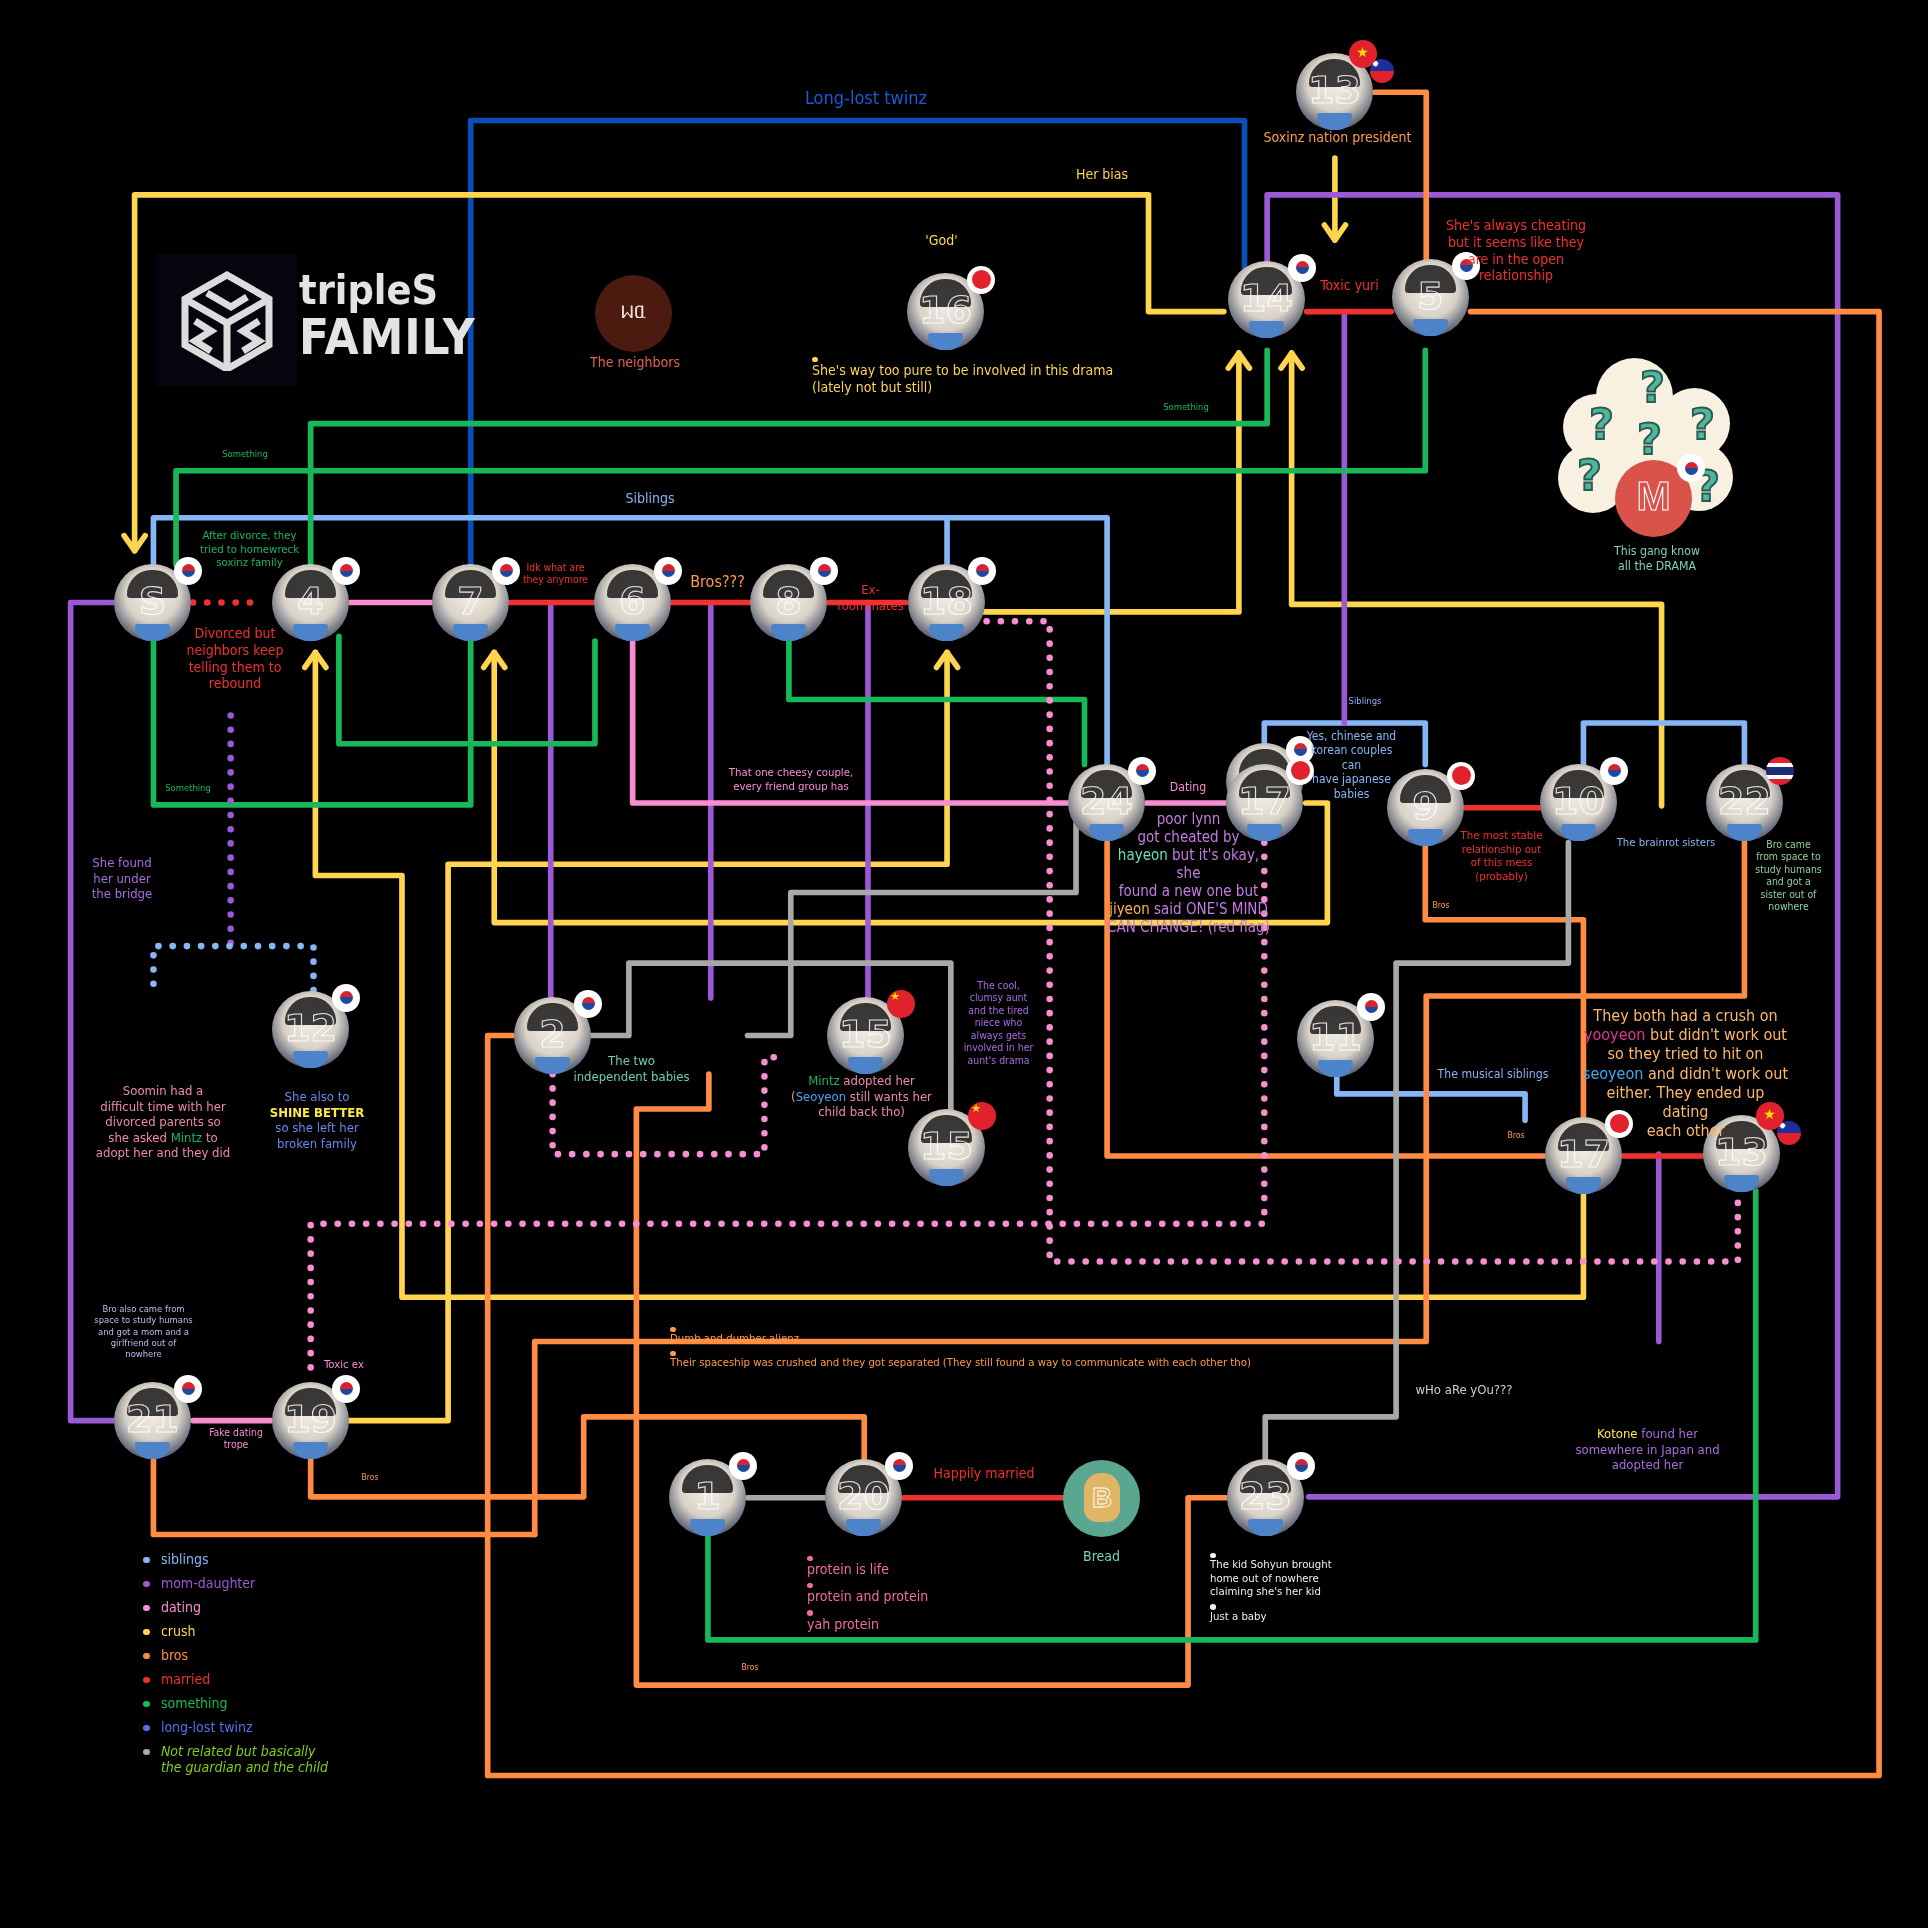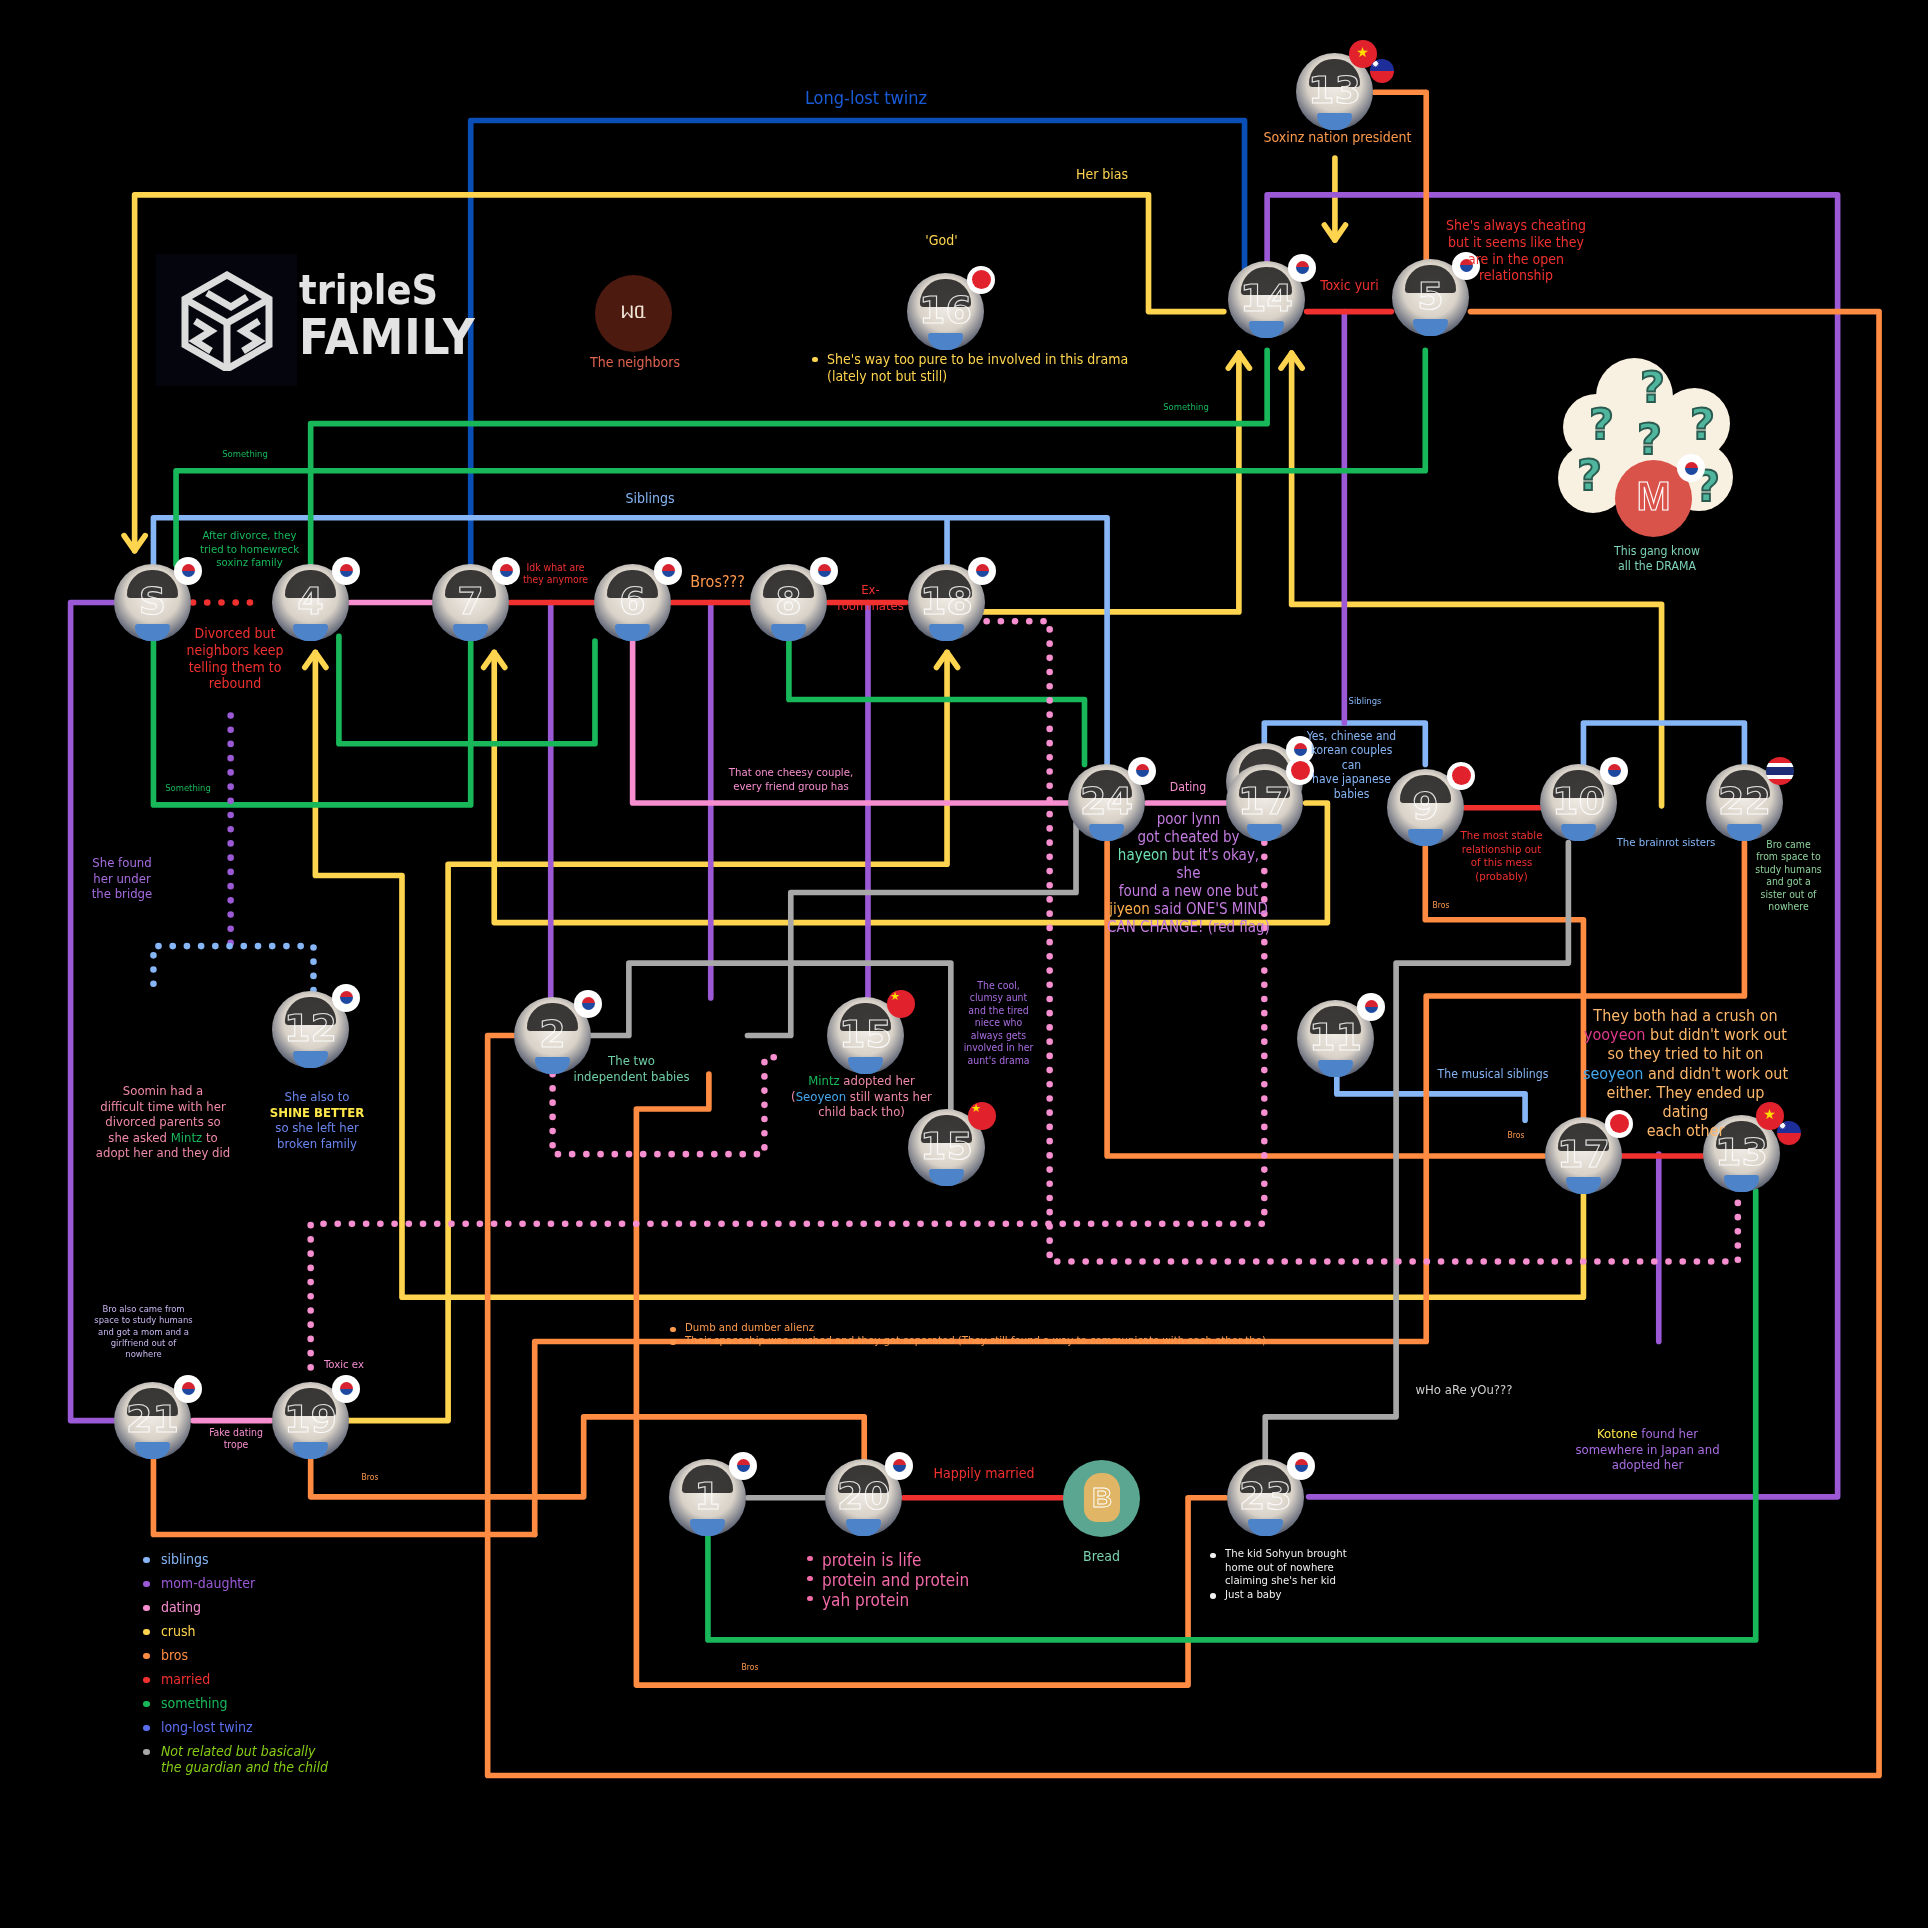--- a/index.html
+++ b/index.html
@@ -39,21 +39,21 @@
   .cloud .q{position:absolute;color:#4fb59d;font-size:43px;font-weight:bold;-webkit-text-stroke:1.9px #2a5a50;font-family:"DejaVu Sans",sans-serif;}
   .mnode{position:absolute;left:1615px;top:460px;width:77px;height:77px;border-radius:50%;background:#d9534a;}
   .mnode .num{position:absolute;left:0;right:0;top:13px;text-align:center;font-size:41px;font-weight:bold;color:transparent;-webkit-text-stroke:1.1px #fff;}
   .bread{position:absolute;left:1063px;top:1460px;width:77px;height:77px;border-radius:50%;background:#5aa690;}
   .bread span{position:absolute;left:21px;top:13px;width:36px;height:49px;border-radius:17px 17px 13px 13px;background:#e0b565;
         text-align:center;line-height:49px;color:transparent;-webkit-text-stroke:0.9px #fff;font-weight:bold;font-size:28px;}
   .legend{position:absolute;left:143px;top:1551px;font-family:"DejaVu Sans Condensed","DejaVu Sans",sans-serif;font-size:14px;}
   .legend .row{display:flex;align-items:flex-start;height:24px;}
   .legend .dot{width:6.6px;height:6.6px;border-radius:50%;margin:5.6px 11.3px 0 0;flex:none;}
   .bul{position:absolute;font-family:"DejaVu Sans Condensed","DejaVu Sans",sans-serif;}
-  .bul .row{display:flex;}
+  .bul .row{display:flex;flex-direction:column;}
   .bul .dot{width:5.6px;height:5.6px;border-radius:50%;margin:5.6px 9.4px 0 0;flex:none;}
 </style>
 </head>
 <body>
 
 <svg id="edges" xmlns="http://www.w3.org/2000/svg" viewBox="0 0 2048 2048" width="1928" height="1928">
     <polyline points="500,610 500,128 1322,128 1322,290" fill="none" stroke="#0a4fb5" stroke-width="6" stroke-linejoin="round" stroke-linecap="round"></polyline>
     <polyline points="1300,331 1220,331 1220,207 143,207 143,585" fill="none" stroke="#ffd54f" stroke-width="6" stroke-linejoin="round" stroke-linecap="round"></polyline>
     <polyline points="131.8,569 143,585 154.2,569" fill="none" stroke="#ffd54f" stroke-width="6" stroke-linecap="round" stroke-linejoin="round"></polyline>
     <polyline points="1418,168 1418,255" fill="none" stroke="#ffd54f" stroke-width="6" stroke-linejoin="round" stroke-linecap="round"></polyline>
@@ -443,21 +443,21 @@
       <span>Dumb and dumber alienz</span>
     </div>
   <div class="row">
       <span class="dot" style="background:#ff9a4d"></span>
       <span>Their spaceship was crushed and they got separated (They still found a way to communicate with each other tho)</span>
     </div>
 </div>
 <div class="lbl" style="left:1398px;top:1382px;width:132px;color:#d0d0d0;font-size:13px">wHo aRe yOu???</div>
 <div class="lbl" style="left:918px;top:1465px;width:132px;color:#f0312f;font-size:14px">Happily married</div>
 <div class="lbl" style="left:1064px;top:1548px;width:75px;color:#7ad1b0;font-size:14px">Bread</div>
-<div class="bul" style="left:807px;top:1550px;color:#f26aa7;font-size:17px">
+<div class="bul" style="left:807px;top:1550px;color:#f26aa7;font-size:14px">
   <div class="row">
       <span class="dot" style="background:#f26aa7"></span>
       <span>protein is life</span>
     </div>
   <div class="row">
       <span class="dot" style="background:#f26aa7"></span>
       <span>protein and protein</span>
     </div>
   <div class="row">
       <span class="dot" style="background:#f26aa7"></span>

